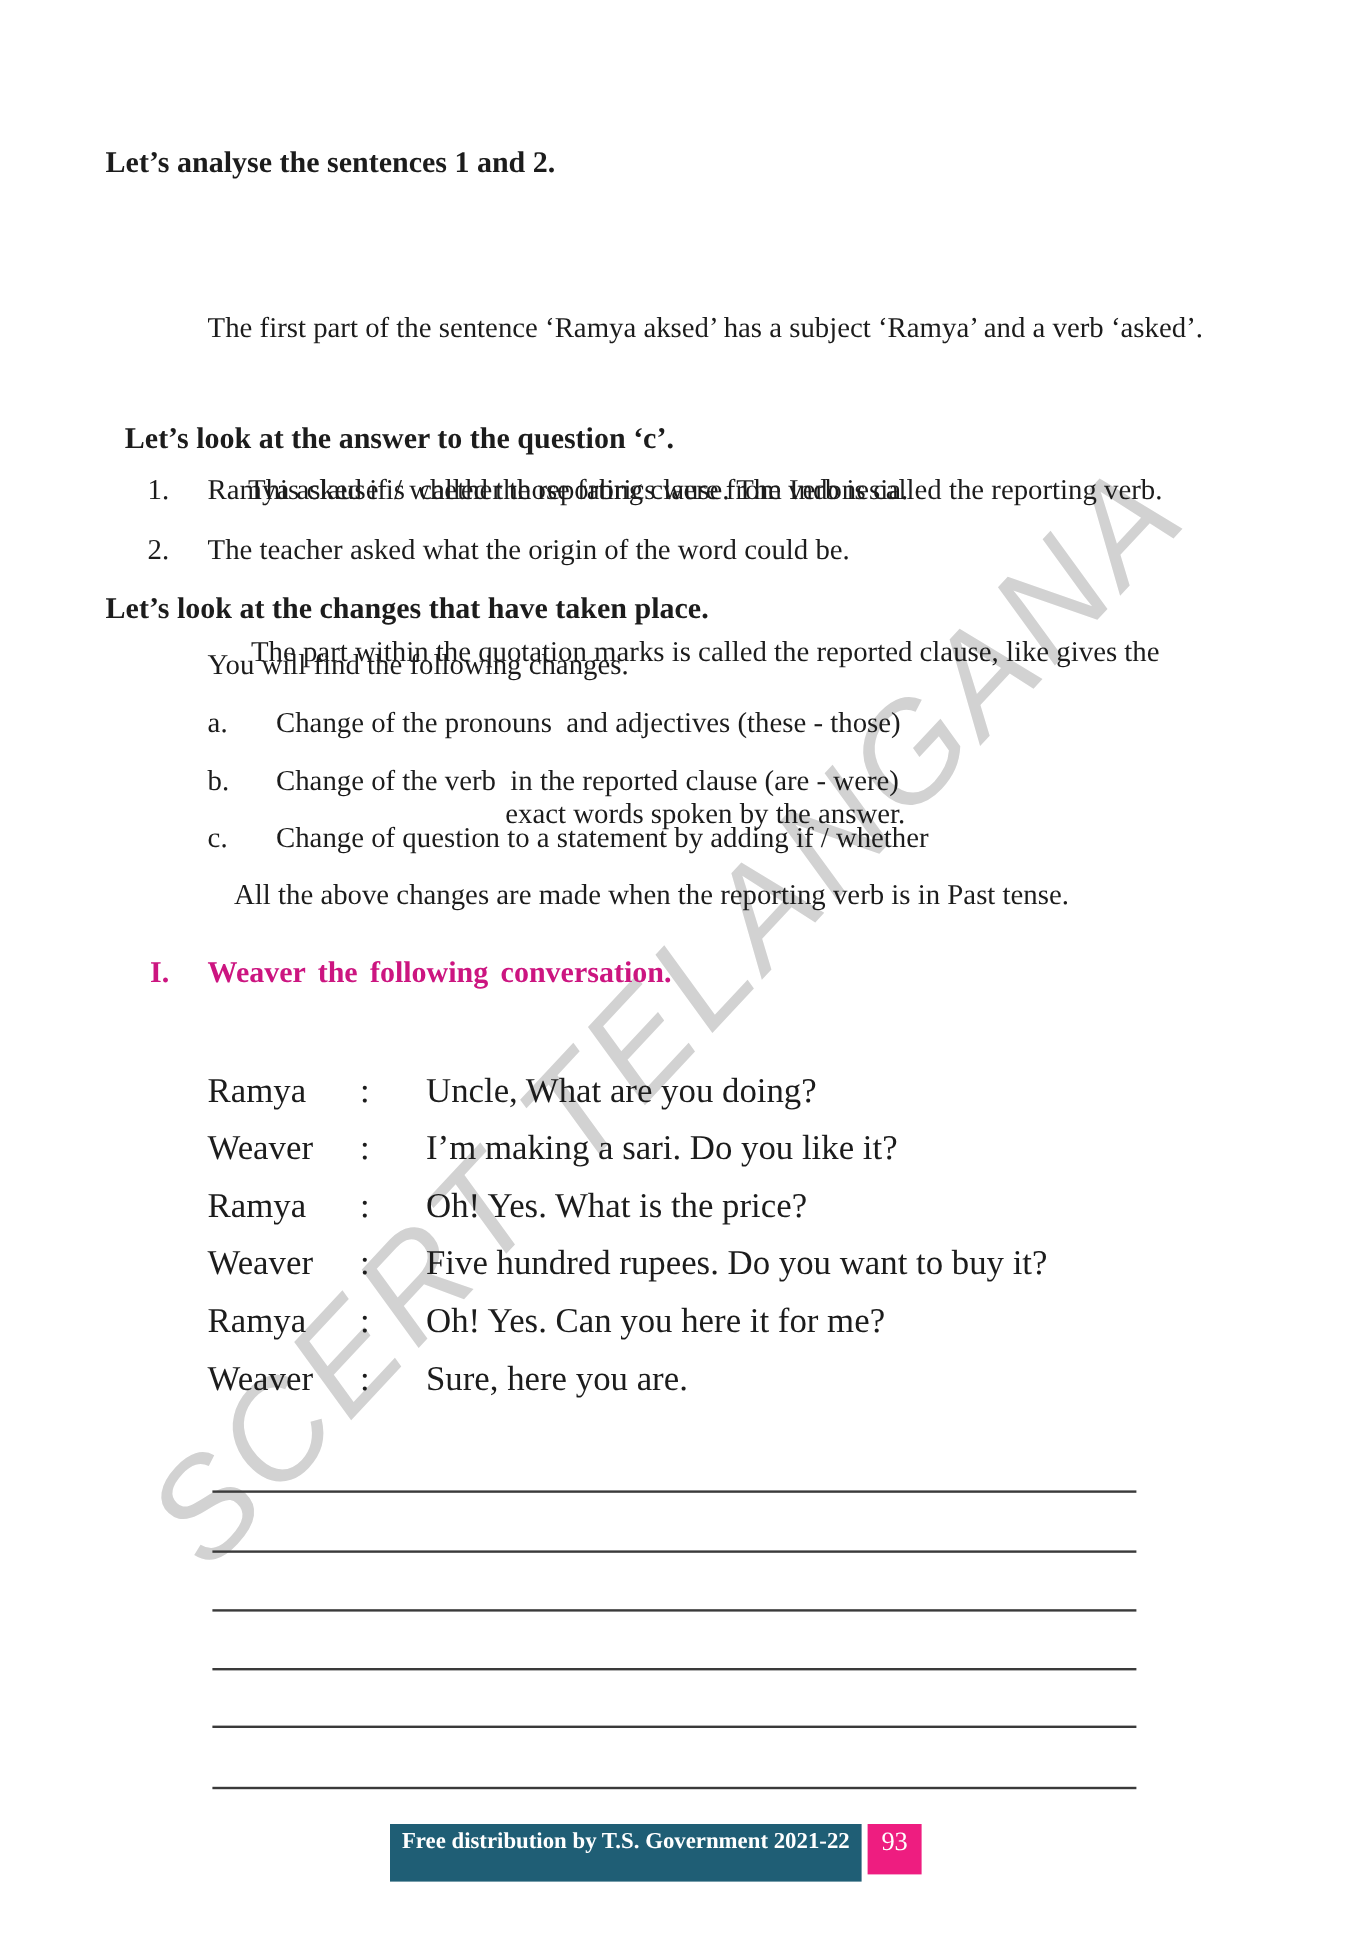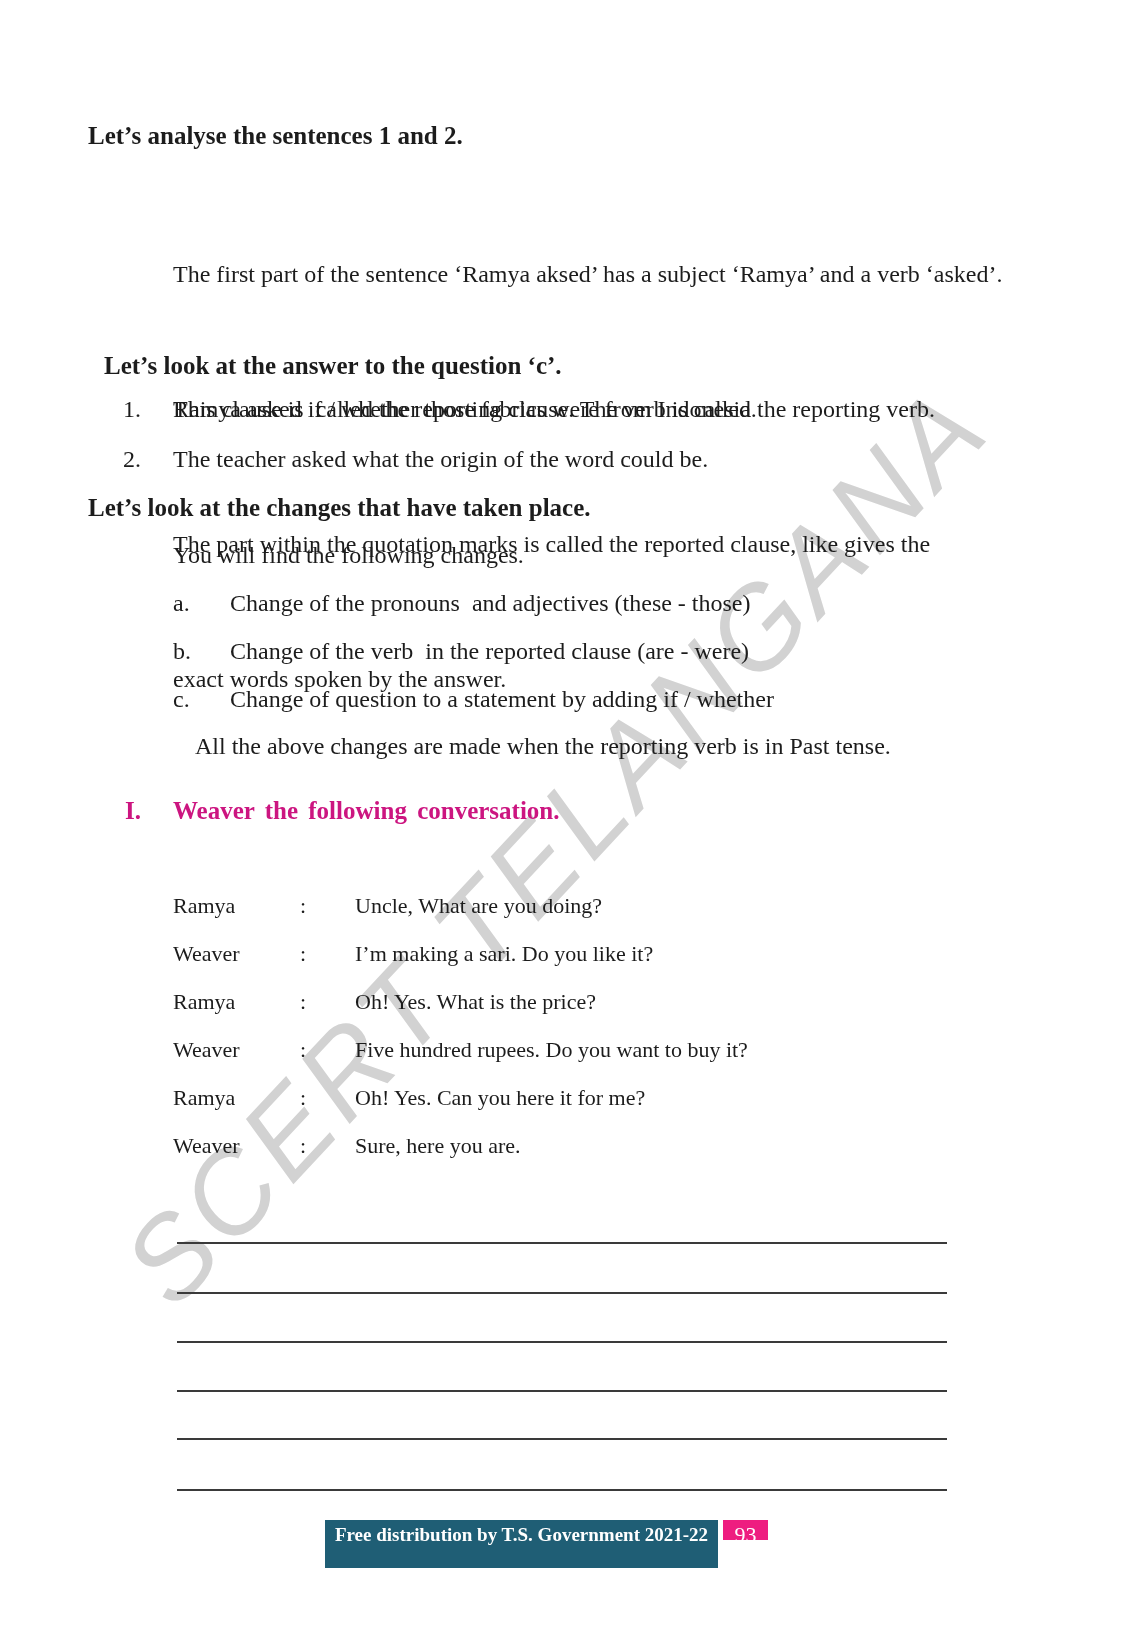--- a/index.html
+++ b/index.html
@@ -29,34 +29,34 @@
   .abs { position: absolute; }
   .h-bold {
     font-weight: bold;
     font-size: 25px;
     white-space: pre;
   }
   .body-text {
     font-size: 24px;
     white-space: pre;
   }
-  .intro-block { line-height: 45px; }
+  .intro-block { line-height: 45px; text-align: center; }
   .num-row { display: flex; }
   .num-col-answers { width: 50px; flex: 0 0 50px; }
   .num-col-changes { width: 57px; flex: 0 0 57px; }
   .exercise-head {
     display: flex;
     color: #cc1580;
     font-weight: bold;
     font-size: 25px;
     word-spacing: 4px;
     white-space: pre;
   }
   .exercise-num { width: 48px; flex: 0 0 48px; }
-  .dialogue-row { display: flex; font-size: 22px; white-space: pre; }
+  .dialogue-row { display: flex; font-size: 29px; white-space: pre; }
   .speaker-col { width: 127px; flex: 0 0 127px; }
   .colon-col { width: 55px; flex: 0 0 55px; }
   .answer-line {
     position: absolute;
     left: 177px;
     width: 770px;
     height: 0;
     border-top: 2px solid #3a3a3a;
   }
   .footer-bar {
@@ -71,21 +71,21 @@
     font-size: 19px;
     line-height: 30px;
     text-align: center;
     white-space: pre;
   }
   .page-badge {
     position: absolute;
     left: 723px;
     top: 1520px;
     width: 45px;
-    height: 20px;
+    height: 42px;
     background: #ee1d80;
     color: #ffffff;
     font-size: 22px;
     line-height: 30px;
     text-align: center;
   }
 </style>
 </head>
 <body>
 

